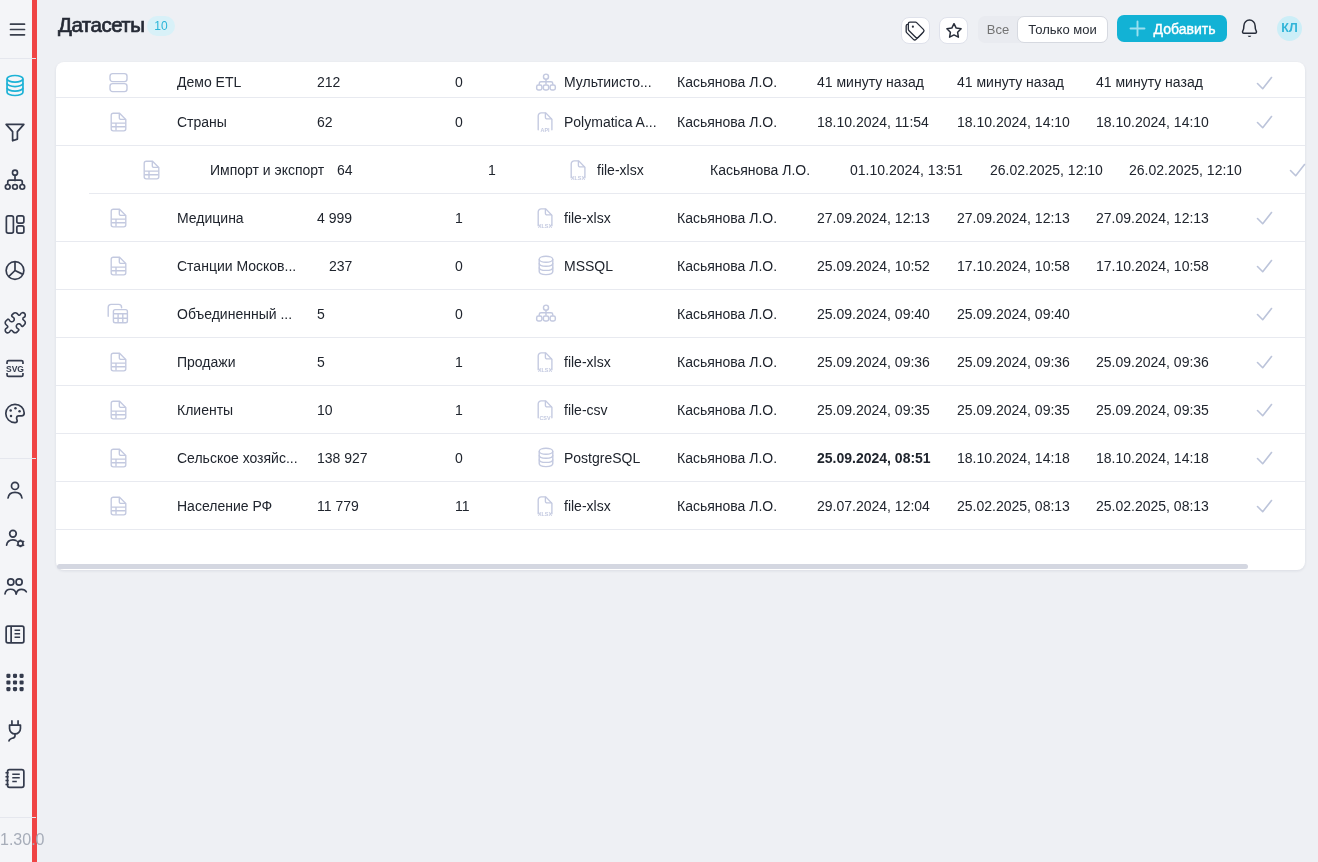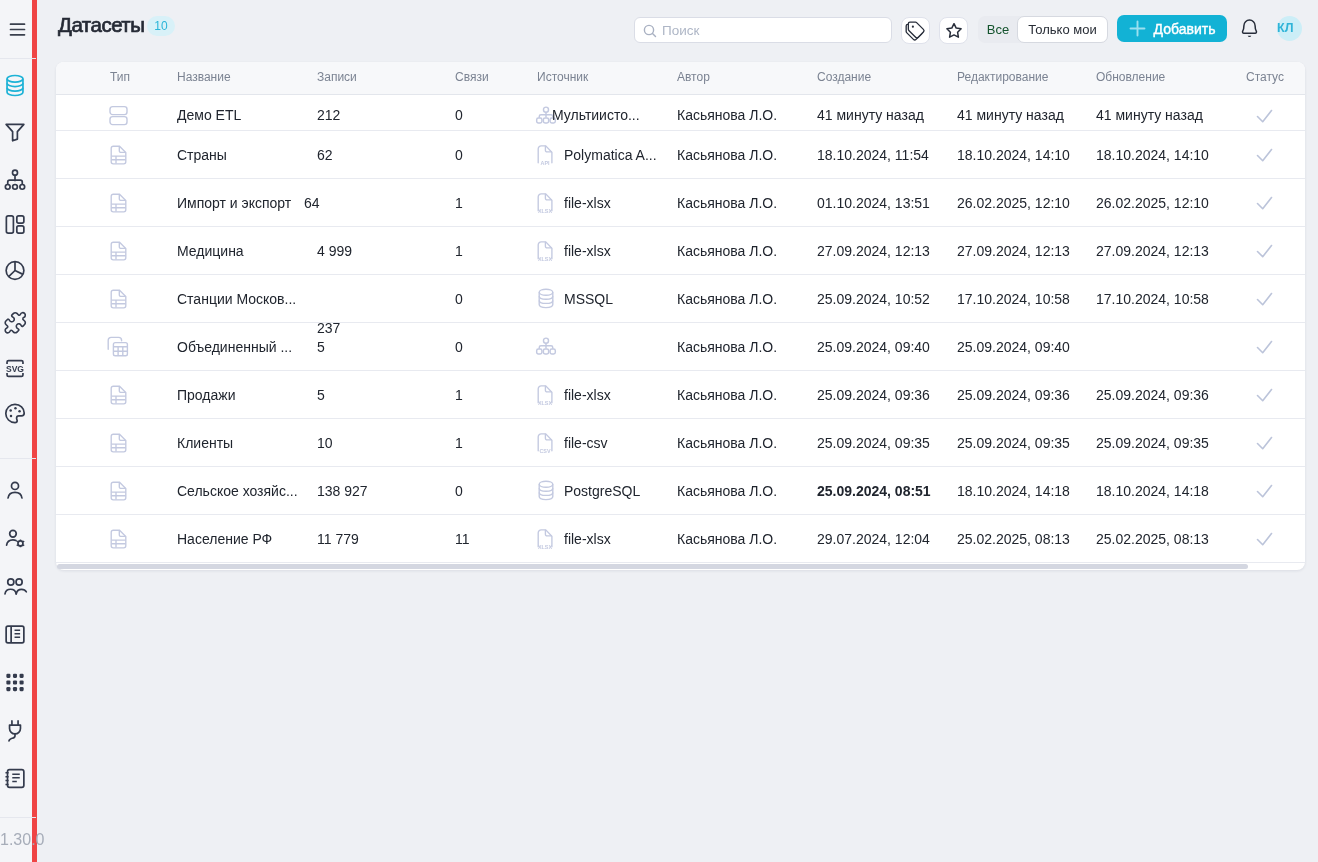--- a/index.html
+++ b/index.html
@@ -8,24 +8,24 @@
 .sbi { position:absolute; left:50%; transform:translateX(-50%); margin-left:-1.5px; }
 #burger { position:absolute; left:8px; top:20px; }
 .sdiv { position:absolute; left:0; width:36px; height:1px; background:#e5e7ee; }
 #ver { position:absolute; left:0; width:36px; text-align:center; top:831px; font-size:16px; color:#a7adb9; }
 #title { position:absolute; left:58px; top:13px; font-size:20.5px; font-weight:400; -webkit-text-stroke:0.7px #252a35; color:#252a35; letter-spacing:-0.5px; }
 #badge { position:absolute; left:147px; top:16px; width:28px; height:20px; border-radius:10px; background:#d8f1f8; color:#2ab5d8; font-size:12px; line-height:20px; text-align:center; }
 #search { position:absolute; left:634px; top:17px; width:258px; height:26px; border:1px solid #dadde6; border-radius:6px; background:#fff; }
 #search .ph { position:absolute; left:27px; top:5px; font-size:13.5px; color:#aeb6c6; }
 .sqbtn { position:absolute; top:17px; height:27px; border:1px solid #dfe2eb; border-radius:8px; background:#fff; display:flex; align-items:center; justify-content:center; }
 #seg { position:absolute; left:978px; top:16px; width:130px; height:27px; border-radius:7px; background:#e9ebf0; }
-#seg .all { position:absolute; left:0; top:0; width:40px; height:27px; text-align:center; line-height:27px; font-size:13px; color:#14532d; }
+#seg .all { position:absolute; left:0; top:0; width:40px; height:27px; text-align:center; line-height:27px; font-size:13px; color:#737373; }
 #seg .mine { position:absolute; left:39px; top:0; width:91px; height:27px; background:#fff; border:1px solid #d6d9e0; border-radius:7px; text-align:center; line-height:25px; font-size:13px; color:#272c35; }
 #addbtn { position:absolute; left:1117px; top:15px; width:110px; height:27px; border-radius:7px; background:#12b2d5; color:#fff; font-size:14px; -webkit-text-stroke:0.4px #fff; display:flex; align-items:center; justify-content:center; gap:8px; }
-#avatar { position:absolute; left:1277px; top:16px; width:25px; height:25px; border-radius:50%; background:#cceef7; color:#2fb4d8; font-size:12.5px; font-weight:700; line-height:25px; }
+#avatar { position:absolute; left:1277px; top:16px; width:25px; height:25px; border-radius:50%; background:#cceef7; color:#2fb4d8; font-size:12.5px; font-weight:700; text-align:center; line-height:25px; }
 #panel { position:absolute; left:56px; top:62px; width:1249px; height:508px; background:#fff; border-radius:8px; box-shadow:0 1px 3px rgba(25,35,65,0.09); }
 #thead { position:relative; height:33px; background:#f7f8fa; border-bottom:1px solid #e3e6ec; border-radius:8px 8px 0 0; }
 .hc { position:absolute; top:0; line-height:30px; font-size:12px; color:#7b8392; }
 .row { position:relative; border-bottom:1px solid #e8eaf0; }
 .row1 .ct { top:calc(50% + 2px); }
 .row1 .ci { padding-top:6px; }
 .row:last-child { border-bottom:none; }
 .ci { position:absolute; top:0; height:100%; display:flex; align-items:center; }
 .ci svg { flex-shrink:0; }
 .ct { position:absolute; top:50%; transform:translateY(-50%); font-size:14px; color:#20252e; white-space:nowrap; }
@@ -121,27 +121,20 @@
         <rect x="4.4" y="3.2" width="14.4" height="15.6" rx="1.8"></rect>
         <path d="M8.6 7.2h6.6M8.6 10.4h6.6M8.6 13.6h4" stroke-width="1.3"></path>
         <path d="M2.6 6h2.8M2.6 9.4h2.8M2.6 12.8h2.8M2.6 16.2h2.8" stroke-width="1.3"></path>
       </svg>
 <div class="sdiv" style="top:458px;"></div>
 <div class="sdiv" style="top:817px;"></div>
 <div id="ver">1.30.0</div>
 </div>
 <div id="title">Датасеты</div>
 <div id="badge">10</div>
-<div id="search">
-<svg style="position:absolute;left:8px;top:6px;" width="14" height="14" viewBox="0 0 14 14" fill="none">
-        <circle cx="6" cy="6" r="4.6" stroke="#a9b1c2" stroke-width="1.4"></circle>
-        <path d="M9.5 9.5l3 3" stroke="#a9b1c2" stroke-width="1.4" stroke-linecap="round"></path>
-      </svg>
-<span class="ph">Поиск</span>
-</div>
 <div class="sqbtn" style="left:901px;width:29px;">
 <svg width="21" height="21" viewBox="0 0 21 21" fill="none" stroke="#272d3a" stroke-width="1.7">
         <g transform="translate(1.8,0.6) scale(0.78)">
           <path d="M12.586 2.586A2 2 0 0 0 11.172 2H4a2 2 0 0 0-2 2v7.172a2 2 0 0 0 .586 1.414l8.704 8.704a2.426 2.426 0 0 0 3.42 0l6.58-6.58a2.426 2.426 0 0 0 0-3.42z" transform="translate(-2.8,2.8)"></path>
           <path fill="#fff" d="M12.586 2.586A2 2 0 0 0 11.172 2H4a2 2 0 0 0-2 2v7.172a2 2 0 0 0 .586 1.414l8.704 8.704a2.426 2.426 0 0 0 3.42 0l6.58-6.58a2.426 2.426 0 0 0 0-3.42z"></path>
           <circle cx="7.8" cy="7.8" r="1.4" fill="#272d3a" stroke="none"></circle>
         </g>
       </svg>
 </div>
 <div class="sqbtn" style="left:939px;width:29px;">
@@ -158,52 +151,40 @@
         <path d="M8.5 1.5v14M1.5 8.5h14" stroke="#9be0f0" stroke-width="1.9" stroke-linecap="round"></path>
       </svg>
       <span>Добавить</span>
     </div>
 <svg style="position:absolute;left:1240px;top:18px;" width="19" height="21" viewBox="0 0 19 21" fill="none">
       <path d="M9.5 2.1a5.6 5.6 0 0 0-5.6 5.6c0 2.6-.6 4.4-1.2 5.5-.5.9.1 2 1.1 2h11.4c1 0 1.6-1.1 1.1-2-.6-1.1-1.2-2.9-1.2-5.5A5.6 5.6 0 0 0 9.5 2.1z" stroke="#272d3a" stroke-width="1.5"></path>
       <path d="M7.7 17.8a1.9 1.9 0 0 0 3.6 0" fill="#272d3a"></path>
     </svg>
 <div id="avatar">КЛ</div>
 <div id="panel">
-<div id="thead">
-        <div class="hc" style="left:64px;transform:translateX(-50%);">Тип</div>
-        <div class="hc" style="left:121px;">Название</div>
-        <div class="hc" style="left:261px;">Записи</div>
-        <div class="hc" style="left:399px;">Связи</div>
-        <div class="hc" style="left:481px;">Источник</div>
-        <div class="hc" style="left:621px;">Автор</div>
-        <div class="hc" style="left:761px;">Создание</div>
-        <div class="hc" style="left:901px;">Редактирование</div>
-        <div class="hc" style="left:1040px;">Обновление</div>
-        <div class="hc" style="left:1190px;">Статус</div>
-      </div>
 <div class="row row1" style="height:36px;">
         <div class="ci" style="left:43px;width:38px;justify-content:center;">
           <svg width="19" height="21" viewBox="0 0 19 21" fill="none">
             <rect x="1" y="1.6" width="17" height="8" rx="2.6" stroke="#c3c9e0" stroke-width="1.4"></rect>
             <rect x="1" y="11.6" width="17" height="8" rx="2.6" stroke="#c3c9e0" stroke-width="1.4"></rect>
           </svg>
         </div>
         <div class="ct" style="left:121px;">Демо ETL</div>
         <div class="ct" style="left:261px;">212</div>
         <div class="ct" style="left:399px;">0</div>
         <div class="ci" style="left:479px;">
           <svg width="22" height="19" viewBox="0 0 21 18" fill="none">
             <circle cx="10.5" cy="3.4" r="2.4" stroke="#c3c9e0" stroke-width="1.4"></circle>
             <path d="M10.5 5.8v2.4M10.5 8.2v2.6M4.1 11.2V9.8a1.6 1.6 0 0 1 1.6-1.6h9.6a1.6 1.6 0 0 1 1.6 1.6v1.4" stroke="#c3c9e0" stroke-width="1.4"></path>
             <rect x="1.6" y="11.4" width="5" height="4.8" rx="1.6" stroke="#c3c9e0" stroke-width="1.4"></rect>
             <rect x="8" y="11.4" width="5" height="4.8" rx="1.6" stroke="#c3c9e0" stroke-width="1.4"></rect>
             <rect x="14.4" y="11.4" width="5" height="4.8" rx="1.6" stroke="#c3c9e0" stroke-width="1.4"></rect>
           </svg>
         </div>
-        <div class="ct" style="left:496px;">Мультиисто...</div>
+        <div class="ct" style="left:508px;">Мультиисто...</div>
         <div class="ct" style="left:621px;">Касьянова Л.О.</div>
         <div class="ct" style="left:761px;">41 минуту назад</div>
         <div class="ct" style="left:901px;">41 минуту назад</div>
         <div class="ct" style="left:1040px;">41 минуту назад</div>
         <div class="ci" style="left:1145px;width:126px;justify-content:center;">
           <svg width="17" height="14" viewBox="0 0 17 14" fill="none">
             <path d="M1.5 7.5l5.2 5.2L15.5 1.5" stroke="#bcc4da" stroke-width="1.6" stroke-linecap="round" stroke-linejoin="round"></path>
           </svg>
         </div>
       </div>
@@ -229,21 +210,21 @@
         <div class="ct" style="left:621px;">Касьянова Л.О.</div>
         <div class="ct" style="left:761px;">18.10.2024, 11:54</div>
         <div class="ct" style="left:901px;">18.10.2024, 14:10</div>
         <div class="ct" style="left:1040px;">18.10.2024, 14:10</div>
         <div class="ci" style="left:1145px;width:126px;justify-content:center;">
           <svg width="17" height="14" viewBox="0 0 17 14" fill="none">
             <path d="M1.5 7.5l5.2 5.2L15.5 1.5" stroke="#bcc4da" stroke-width="1.6" stroke-linecap="round" stroke-linejoin="round"></path>
           </svg>
         </div>
       </div>
-<div class="row" style="height:48px;">
+<div class="row" style="height:48px;margin-left:33px;">
         <div class="ci" style="left:43px;width:38px;justify-content:center;">
           <svg width="17" height="20" viewBox="0 0 17 20" fill="none">
             <path d="M1.2 16.8V3.2a2 2 0 0 1 2-2h6.3l6.3 6.4v9.2a2 2 0 0 1-2 2H3.2a2 2 0 0 1-2-2Z" stroke="#c3c9e0" stroke-width="1.35"></path>
             <path d="M9.3 1.6v4.2a1.6 1.6 0 0 0 1.6 1.6h4.5" stroke="#c3c9e0" stroke-width="1.35"></path>
             <path d="M1.4 11.1h14.2M1.4 14.7h14.2M6 11.1v7.5" stroke="#c3c9e0" stroke-width="1.35"></path>
           </svg>
         </div>
         <div class="ct" style="left:121px;">Импорт и экспорт</div>
         <div class="ct" style="left:248px;">64</div>
         <div class="ct" style="left:399px;">1</div>
@@ -296,21 +277,21 @@
       </div>
 <div class="row" style="height:48px;">
         <div class="ci" style="left:43px;width:38px;justify-content:center;">
           <svg width="17" height="20" viewBox="0 0 17 20" fill="none">
             <path d="M1.2 16.8V3.2a2 2 0 0 1 2-2h6.3l6.3 6.4v9.2a2 2 0 0 1-2 2H3.2a2 2 0 0 1-2-2Z" stroke="#c3c9e0" stroke-width="1.35"></path>
             <path d="M9.3 1.6v4.2a1.6 1.6 0 0 0 1.6 1.6h4.5" stroke="#c3c9e0" stroke-width="1.35"></path>
             <path d="M1.4 11.1h14.2M1.4 14.7h14.2M6 11.1v7.5" stroke="#c3c9e0" stroke-width="1.35"></path>
           </svg>
         </div>
         <div class="ct" style="left:121px;">Станции Москов...</div>
-        <div class="ct" style="left:261px;margin-top:29px;">237</div>
+        <div class="ct" style="left:273px;">237</div>
         <div class="ct" style="left:399px;">0</div>
         <div class="ci" style="left:479px;">
           <svg width="20" height="21" viewBox="0 0 20 21" fill="none" style="transform:translateX(2.5px)">
             <ellipse cx="8.5" cy="4.2" rx="6.8" ry="3" stroke="#c3c9e0" stroke-width="1.4"></ellipse>
             <path d="M1.7 4.2v12.4c0 1.7 3 3 6.8 3s6.8-1.3 6.8-3V4.2" stroke="#c3c9e0" stroke-width="1.4"></path>
             <path d="M1.7 8.3c0 1.7 3 3 6.8 3s6.8-1.3 6.8-3M1.7 12.4c0 1.7 3 3 6.8 3s6.8-1.3 6.8-3" stroke="#c3c9e0" stroke-width="1.4"></path>
           </svg>
         </div>
         <div class="ct" style="left:508px;">MSSQL</div>
         <div class="ct" style="left:621px;">Касьянова Л.О.</div>

